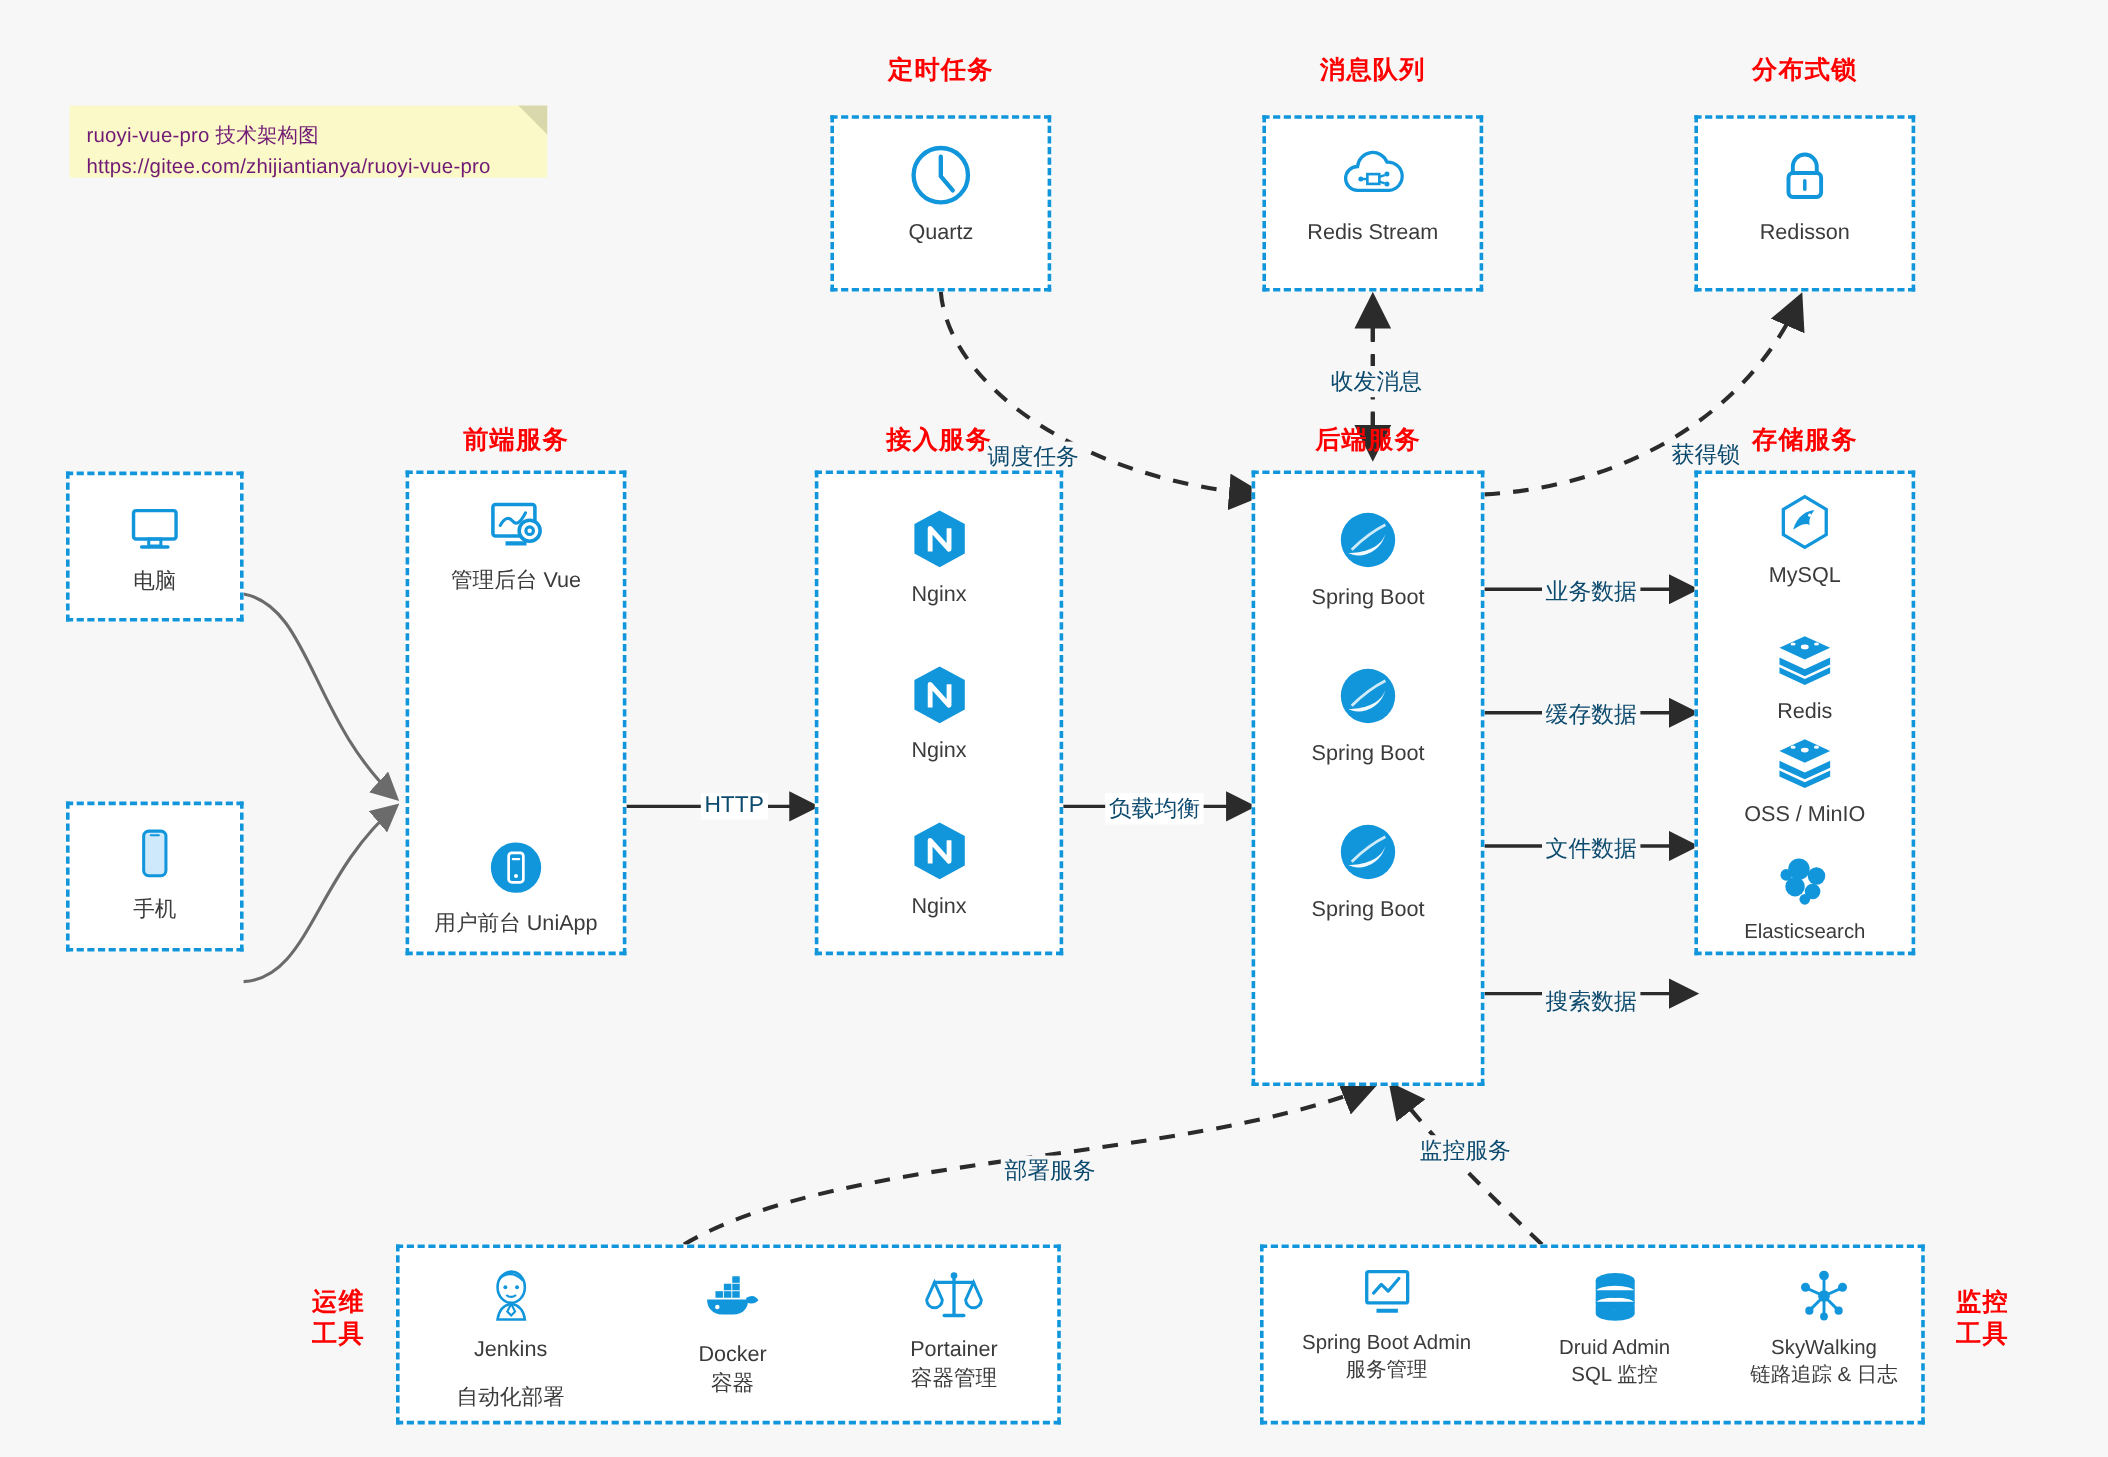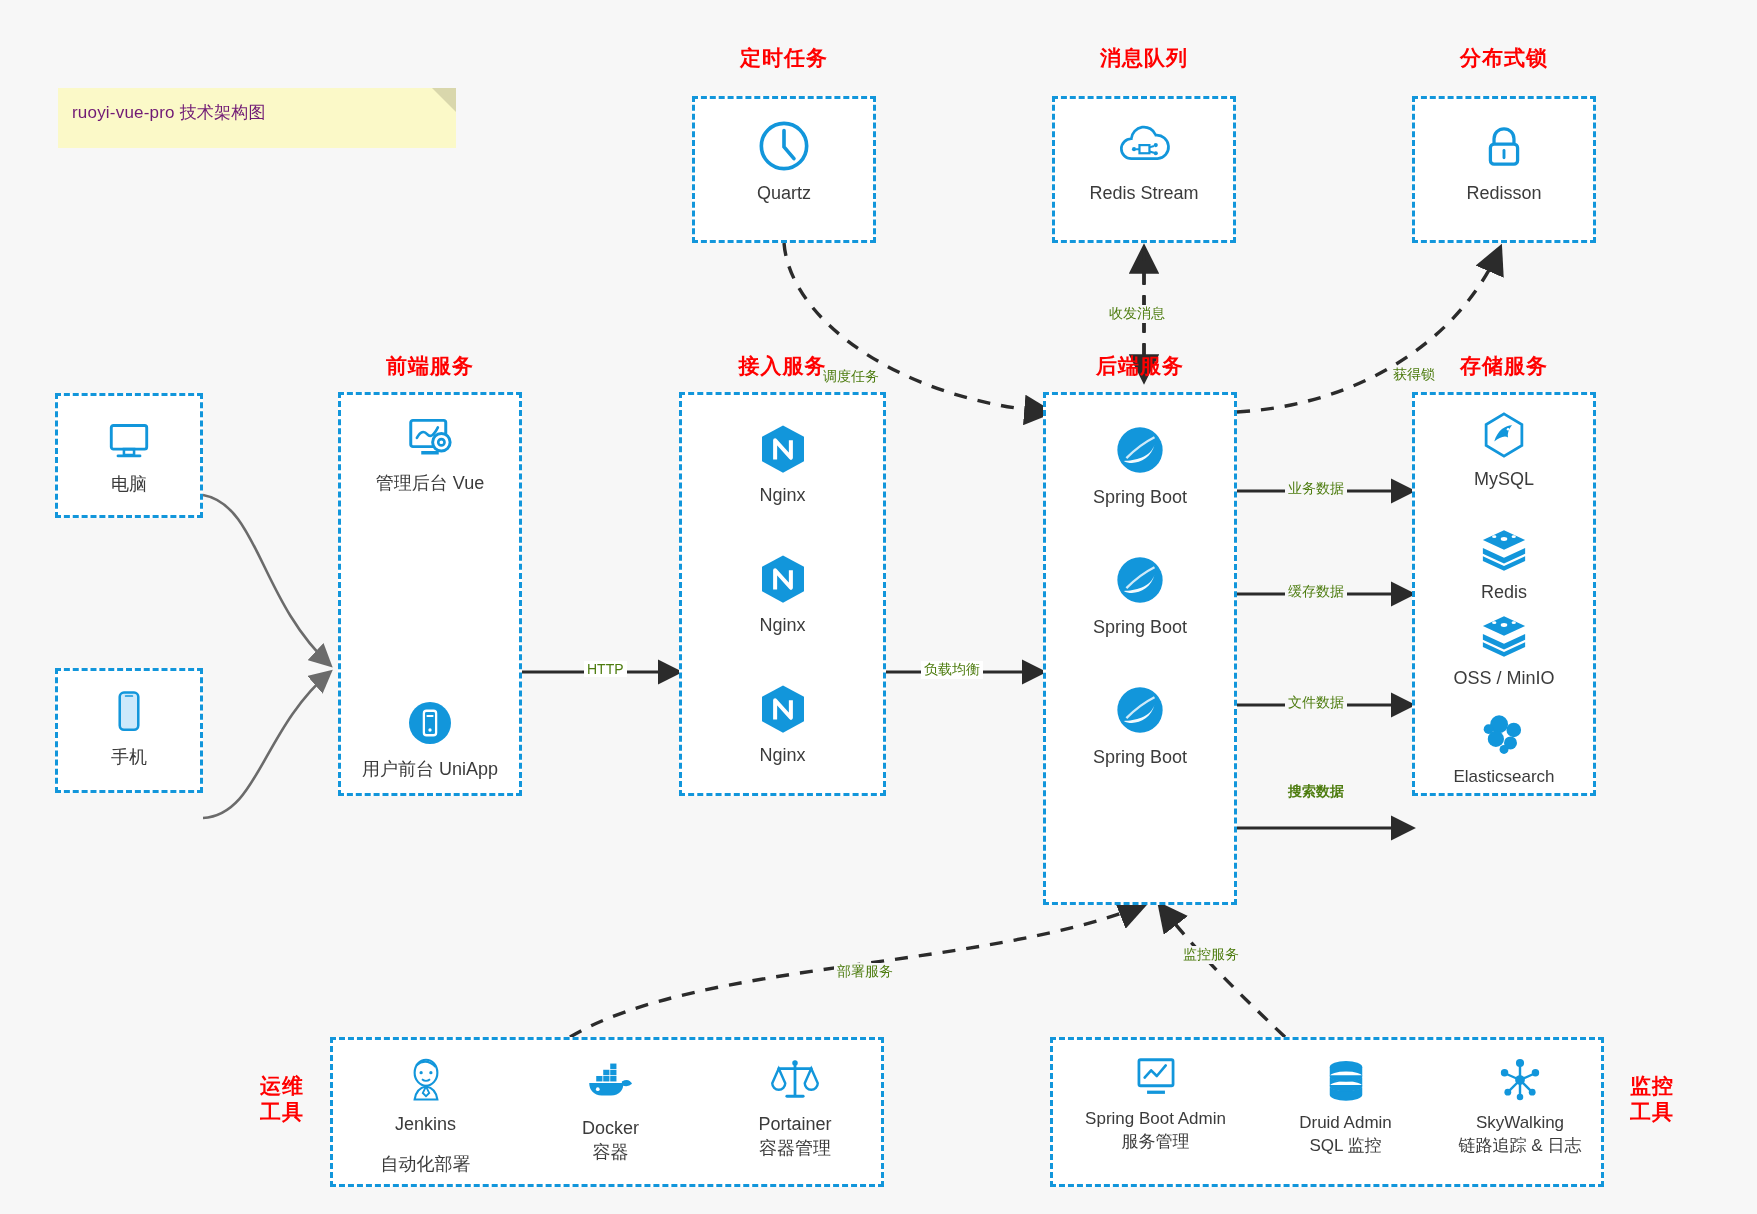--- a/index.html
+++ b/index.html
@@ -45,33 +45,34 @@
     display:flex;flex-direction:column;align-items:center;justify-content:flex-start;
   }
   .cell .lbl{
     margin-top:6px;font-size:18px;color:#3b3b3b;white-space:nowrap;text-align:center;line-height:1.35;
   }
   .cell .lbl.small{font-size:17px;}
   .ico{display:block;}
 
   
   .elabel{
-    position:absolute;font-size:14px;color:#4d7c0f;background:#f7f7f7;
+    position:absolute;font-size:19px;color:#0c4a6e;background:#f7f7f7;
     padding:0 3px;white-space:nowrap;
   }
   .elabel.onwhite{background:#ffffff;}
 </style>
 </head>
 <body>
 
 <div id="canvas">
 
   <div class="note">
     <div class="fold"></div>
     <div>ruoyi-vue-pro 技术架构图</div>
+    <div>https://gitee.com/zhijiantianya/ruoyi-vue-pro</div>
   </div>
 
   <svg id="wires" viewBox="0 0 1757 1214">
     <defs>
       <marker id="ah" markerWidth="9" markerHeight="9" refX="7.6" refY="4.5" orient="auto">
         <path d="M0,0 L9,4.5 L0,9 z" fill="#2b2b2b"></path>
       </marker>
       <marker id="ahg" markerWidth="9" markerHeight="9" refX="7.6" refY="4.5" orient="auto">
         <path d="M0,0 L9,4.5 L0,9 z" fill="#6b6b6b"></path>
       </marker>
@@ -102,21 +103,21 @@
   </svg>
 
   <div class="elabel onwhite" style="left:584px;top:661px;">HTTP</div>
   <div class="elabel onwhite" style="left:921px;top:661px;">负载均衡</div>
   <div class="elabel" style="left:820px;top:368px;">调度任务</div>
   <div class="elabel" style="left:1106px;top:305px;">收发消息</div>
   <div class="elabel" style="left:1390px;top:366px;">获得锁</div>
   <div class="elabel" style="left:1285px;top:480px;">业务数据</div>
   <div class="elabel" style="left:1285px;top:583px;">缓存数据</div>
   <div class="elabel" style="left:1285px;top:694px;">文件数据</div>
-  <div class="elabel" style="left:1285px;top:783px;font-weight:bold;">搜索数据</div>
+  <div class="elabel" style="left:1285px;top:822px;">搜索数据</div>
   <div class="elabel" style="left:834px;top:963px;">部署服务</div>
   <div class="elabel" style="left:1180px;top:946px;">监控服务</div>
 
   <div class="gtitle" style="left:692px;top:44px;width:184px;">定时任务</div>
   <div class="box" style="left:692px;top:96px;width:184px;height:147px;">
     <div class="cell" style="top:18px;">
       <svg class="ico" width="58" height="58" viewBox="0 0 64 64">
         <circle cx="32" cy="32" r="25" fill="none" stroke="#1296db" stroke-width="4"></circle>
         <path d="M32 15 L32 33 L43 46" fill="none" stroke="#1296db" stroke-width="4" stroke-linecap="round"></path>
       </svg>

